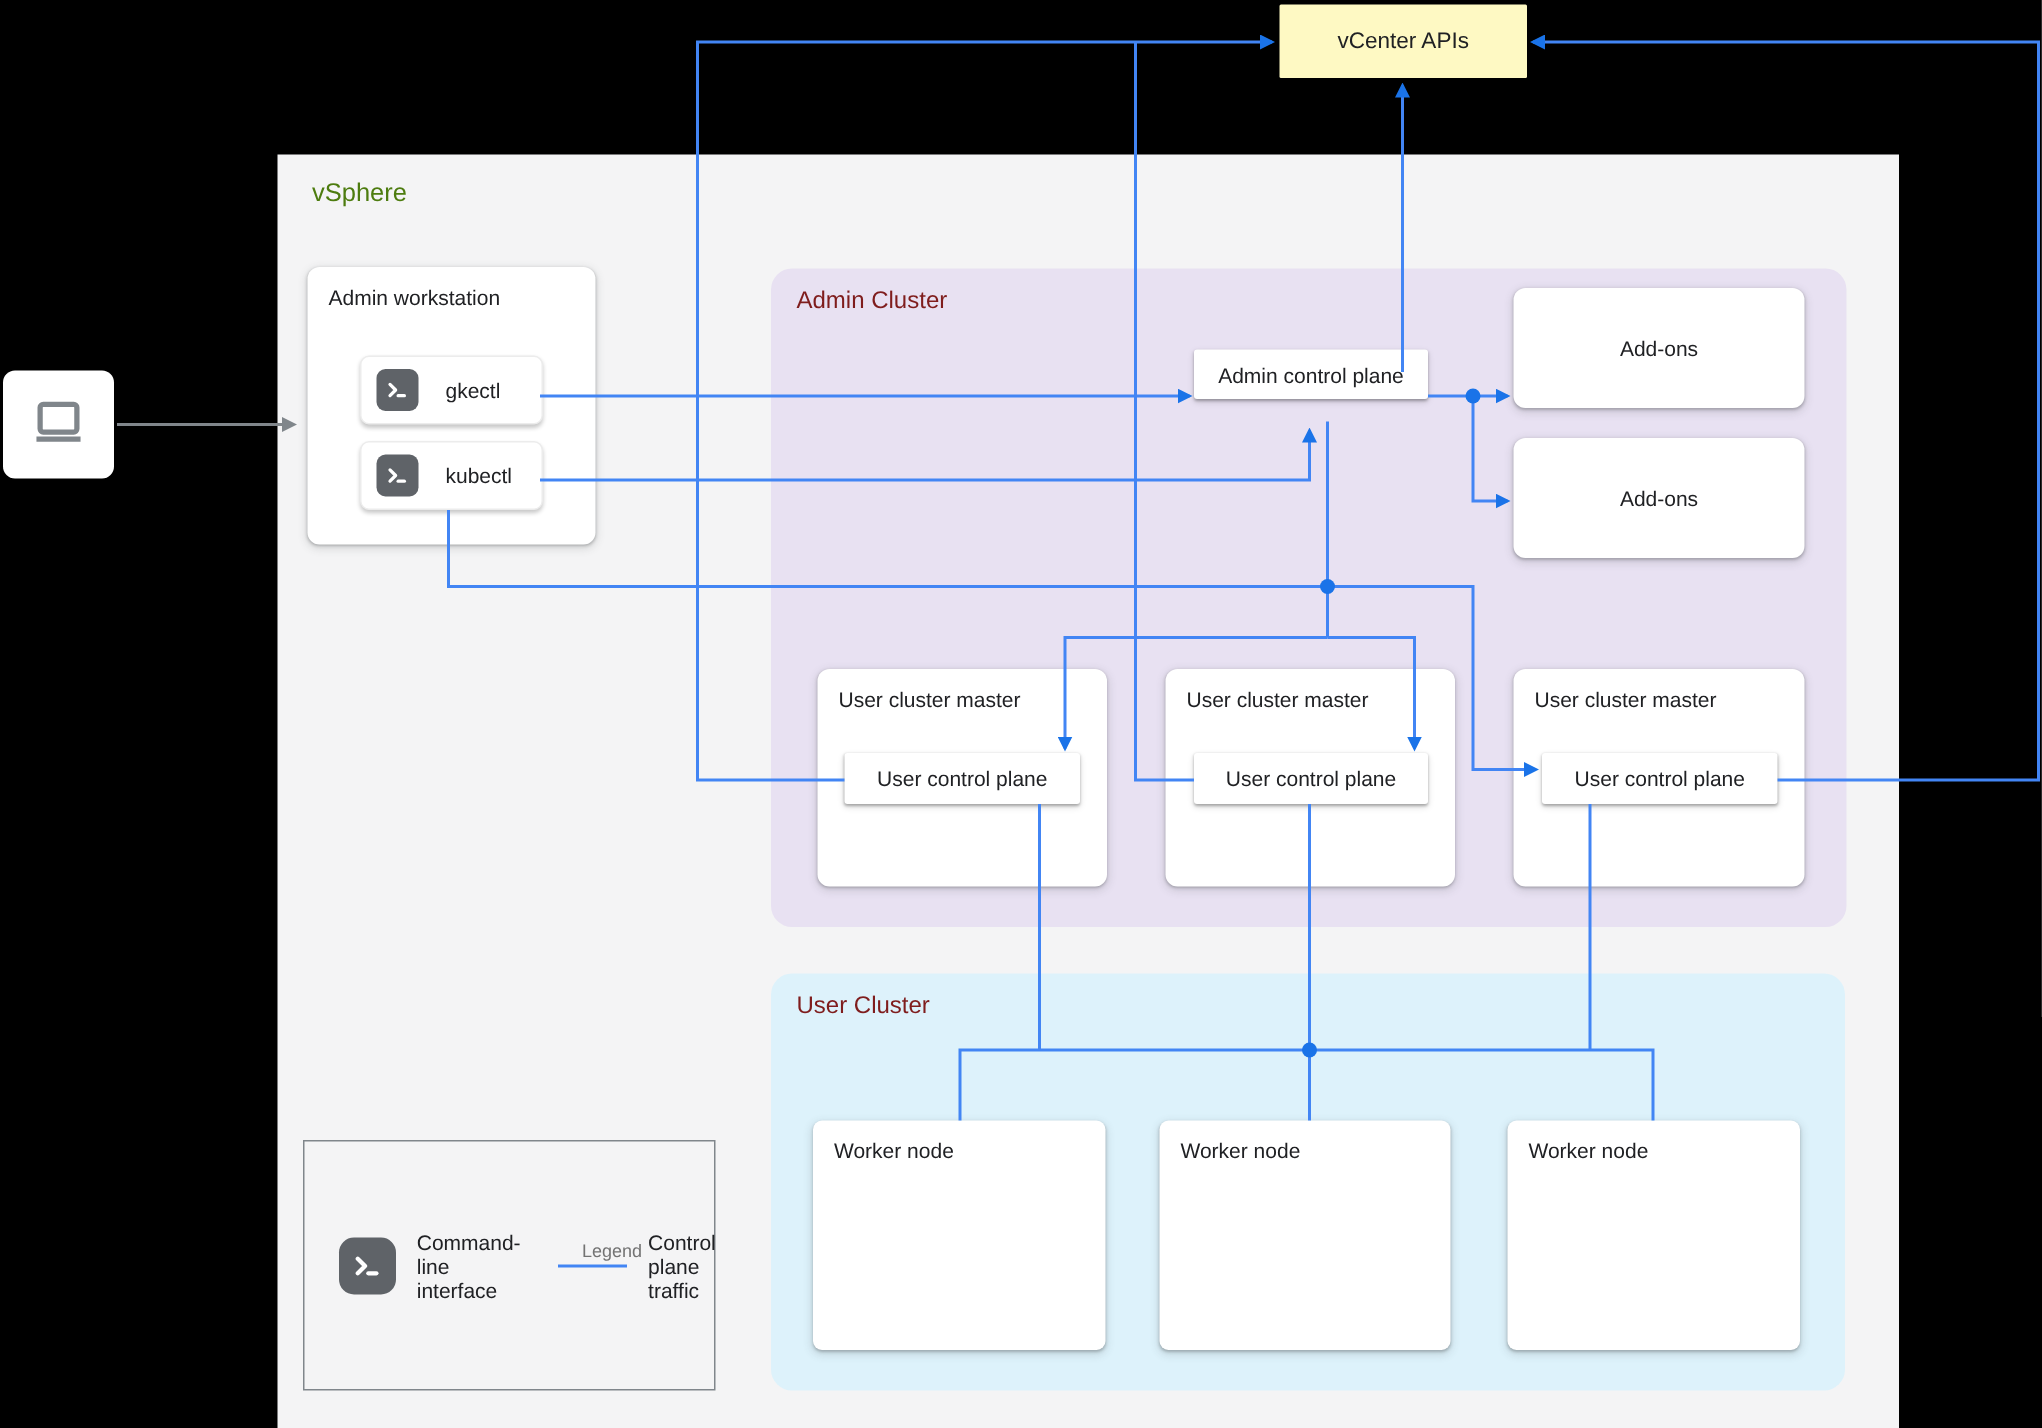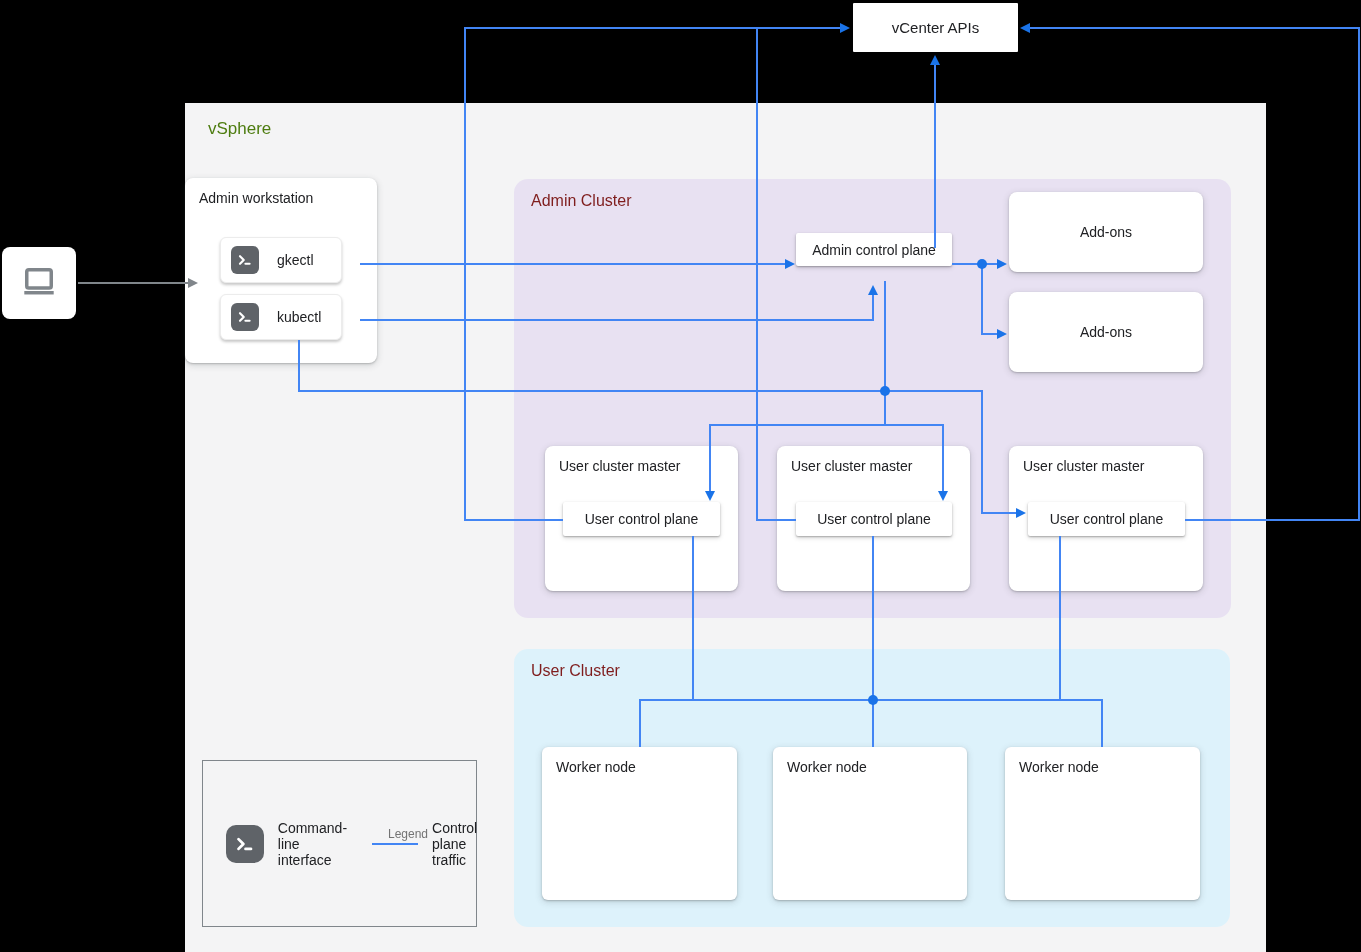--- a/index.html
+++ b/index.html
@@ -15,21 +15,21 @@
   .cluster-label{left:17px;top:13px;font-size:16px;color:#7f1d1d;}
   
   .card{background:#fff;border-radius:8px;
         box-shadow:0 1px 2px rgba(60,64,67,.30),0 2px 6px 1px rgba(60,64,67,.15);}
   .card-title{position:absolute;left:14px;top:12px;font-size:14px;color:#202124;white-space:nowrap;}
   .center-box{background:#fff;display:flex;align-items:center;justify-content:center;
         font-size:14px;color:#202124;border-radius:2px;
         box-shadow:0 1px 2px rgba(0,0,0,.28),0 2px 5px rgba(0,0,0,.14);}
   .plain-center{display:flex;align-items:center;justify-content:center;font-size:14px;color:#202124;}
   
-  #vcenter{left:853px;top:3px;width:165px;height:49px;background:#ffffff;border-radius:1px;}
+  #vcenter{left:853px;top:3px;width:165px;height:49px;background:#fef9c3;border-radius:1px;}
   
   #user-box{left:2px;top:247px;width:74px;height:72px;background:#fff;border-radius:8px;
             display:flex;align-items:center;justify-content:center;}
   
   #admin-workstation{left:203px;top:178px;width:192px;height:185px;}
   .chip{position:absolute;width:122px;height:46px;background:#fff;border-radius:6px;
         border:1px solid #ececec;box-shadow:0 2px 3px rgba(0,0,0,.22);
         display:flex;align-items:center;box-sizing:border-box;padding-left:10px;}
   .chip .lbl{margin-left:18px;font-size:14px;color:#202124;}
   .term-icon{background:#5f6368;border-radius:6px;display:flex;align-items:center;justify-content:center;}
@@ -55,21 +55,21 @@
       <svg width="42" height="42" viewBox="0 0 24 24">
         <rect x="5" y="5.5" width="14" height="10.5" rx="1.2" fill="none" stroke="#80868b" stroke-width="2"></rect>
         <line x1="3.6" y1="18.7" x2="20.4" y2="18.7" stroke="#80868b" stroke-width="2"></line>
       </svg>
     </span>
   </div>
 
   <div id="vsphere" class="abs">
     <div id="vsphere-label" class="abs region-label">vSphere</div>
 
-    <div id="admin-workstation" class="abs card" style="left:0;top:75px;">
+    <div id="admin-workstation" class="abs card" style="left:20px;top:75px;">
       <div class="card-title">Admin workstation</div>
       <div class="chip" style="left:35px;top:116px;">
         <span class="term-icon" style="width:28px;height:28px;">
           <svg width="20" height="20" viewBox="0 0 24 24">
             <path d="M6 7.5l4.5 4.5L6 16.5" fill="none" stroke="#fff" stroke-width="2.6" stroke-linecap="round" stroke-linejoin="round"></path>
             <line x1="12.5" y1="16.5" x2="17.5" y2="16.5" stroke="#fff" stroke-width="2.6" stroke-linecap="round"></line>
           </svg>
         </span>
         <span class="lbl">kubectl</span>
       </div>

